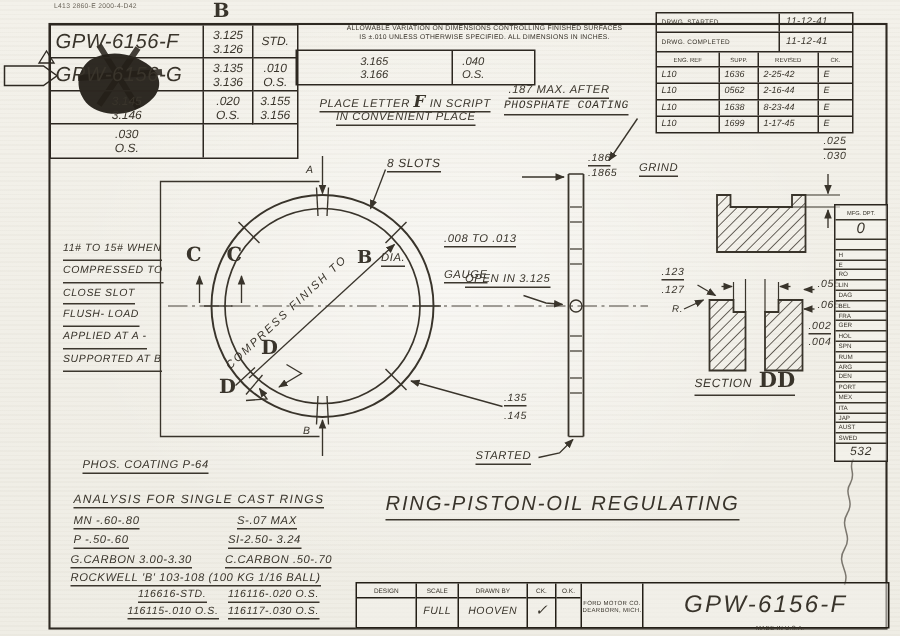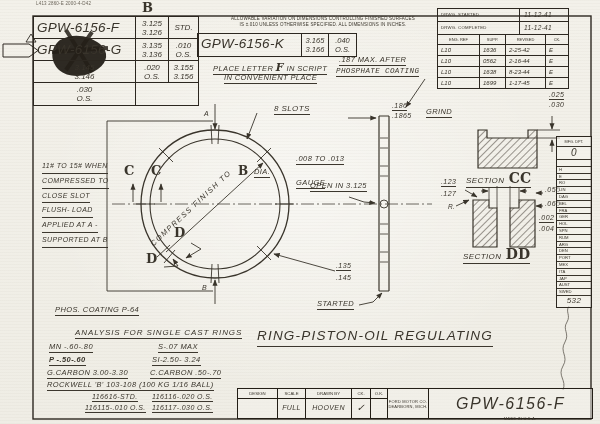--- a/index.html
+++ b/index.html
@@ -176,21 +176,20 @@
     <div class="cell pname">GPW-6156-G</div>
     <div class="cell plim"><span>3.135</span><br><span>3.136</span></div>
     <div class="cell plim"><span>.010</span><br><span>O.S.</span></div>
     <div class="cell plim"><span>3.145</span><br><span>3.146</span></div>
     <div class="cell plim"><span>.020</span><br><span>O.S.</span></div>
     <div class="cell plim"><span>3.155</span><br><span>3.156</span></div>
     <div class="cell plim"><span>.030</span><br><span>O.S.</span></div>
   </div>
 
   <div id="k-box">
-    <div class="cell pname" style="padding-top:2px;">GPW-6156-K</div>
     <div class="cell plim"><span>3.165</span><br><span>3.166</span></div>
     <div class="cell plim"><span>.040</span><br><span>O.S.</span></div>
   </div>
 
   <div class="t print" style="left:206px;top:17px;width:234px;text-align:center;">ALLOWABLE VARIATION ON DIMENSIONS CONTROLLING FINISHED SURFACES</div>
   <div class="t print" style="left:206px;top:23px;width:234px;text-align:center;">IS ±.010 UNLESS OTHERWISE SPECIFIED.  ALL DIMENSIONS IN INCHES.</div>
 
   <div class="t hand" style="left:213px;top:62px;"><span class="u"><span>PLACE LETTER </span><span class="sb" style="font-size:11px;font-style:italic;">F</span><span> IN SCRIPT</span></span></div>
   <div class="t hand" style="left:224px;top:74px;"><span class="u">IN CONVENIENT PLACE</span></div>
 
@@ -231,21 +230,21 @@
       <div class="rc rdat" style="width:22px;">E</div>
     </div>
     <div class="rrow" style="height:10px;">
       <div class="rc rdat" style="width:42px;">L10</div>
       <div class="rc rdat" style="width:26px;">1699</div>
       <div class="rc rdat" style="width:40px;">1-17-45</div>
       <div class="rc rdat" style="width:22px;">E</div>
     </div>
   </div>
 
-  <div class="t hand" style="left:274px;top:105px;font-size:8px;font-style:italic;"><span class="u">8 SLOTS</span></div>
+  <div class="t hand" style="left:258px;top:105px;font-size:8px;font-style:italic;"><span class="u">8 SLOTS</span></div>
   <div class="t hand" style="left:204px;top:110px;font-size:7px;">A</div>
   <div class="t hand" style="left:202px;top:284px;font-size:7px;">B</div>
   <div class="t sb" style="left:124px;top:164px;font-size:13px;">C</div>
   <div class="t sb" style="left:151px;top:164px;font-size:13px;">C</div>
   <div class="t sb" style="left:174px;top:226px;font-size:13px;">D</div>
   <div class="t sb" style="left:146px;top:252px;font-size:13px;">D</div>
   <div class="t hand" style="left:152px;top:241px;font-size:7.5px;letter-spacing:1.4px;transform:rotate(-43deg);transform-origin:0 50%;">COMPRESS FINISH TO</div>
   <div class="t sb" style="left:238px;top:165px;font-size:12px;">B</div>
   <div class="t hand" style="left:254px;top:168px;"><span class="u">DIA.</span></div>
   <div class="t hand" style="left:296px;top:155px;"><span class="u">.008 TO .013</span></div>
@@ -262,21 +261,20 @@
   <div class="t hand" style="left:336px;top:262px;font-size:7px;"><span class="u">.135</span></div>
   <div class="t hand" style="left:336px;top:274px;font-size:7px;">.145</div>
   <div class="t hand" style="left:317px;top:300px;"><span class="u">STARTED</span></div>
 
   <div class="t hand" style="left:392px;top:102px;font-size:7px;"><span class="u">.186</span></div>
   <div class="t hand" style="left:392px;top:112px;font-size:7px;">.1865</div>
   <div class="t hand" style="left:426px;top:108px;"><span class="u">GRIND</span></div>
 
   <div class="t hand" style="left:549px;top:91px;font-size:7px;"><span class="u">.025</span></div>
   <div class="t hand" style="left:549px;top:101px;font-size:7px;">.030</div>
-  <div class="t" style="left:466px;top:170px;"><span class="u"><span class="hand" style="font-size:8px;">SECTION</span> <span class="sb" style="font-size:14px;">CC</span></span></div>
 
   <div class="t hand" style="left:545px;top:186px;font-size:7px;">.055</div>
   <div class="t hand" style="left:545px;top:200px;font-size:7px;">.065</div>
   <div class="t hand" style="left:539px;top:214px;font-size:7px;"><span class="u">.002</span></div>
   <div class="t hand" style="left:539px;top:225px;font-size:7px;">.004</div>
   <div class="t hand" style="left:441px;top:178px;font-size:7px;"><span class="u">.123</span></div>
   <div class="t hand" style="left:441px;top:190px;font-size:7px;">.127</div>
   <div class="t hand" style="left:448px;top:204px;font-size:6.5px;">R.</div>
   <div class="t" style="left:463px;top:246px;"><span class="u"><span class="hand" style="font-size:8px;">SECTION</span> <span class="sb" style="font-size:14px;">DD</span></span></div>
 
@@ -300,24 +298,24 @@
     <div class="drow">PORT</div>
     <div class="drow">MEX</div>
     <div class="drow">ITA</div>
     <div class="drow">JAP</div>
     <div class="drow">AUST</div>
     <div class="drow">SWED</div>
     <div class="drow hand" style="height:11px;line-height:10px;font-size:8px;border-bottom:none;text-align:center;padding-left:0;">532</div>
   </div>
 
   <div class="t hand" style="left:55px;top:306px;"><span class="u">PHOS. COATING P-64</span></div>
-  <div class="t hand" style="left:49px;top:329px;font-size:8px;letter-spacing:.9px;margin-left:26px;"><span class="u">ANALYSIS FOR SINGLE CAST RINGS</span></div>
+  <div class="t hand" style="left:49px;top:329px;font-size:8px;letter-spacing:.9px;"><span class="u">ANALYSIS FOR SINGLE CAST RINGS</span></div>
   <div class="t hand" style="left:49px;top:343px;"><span class="u">MN -.60-.80</span></div>
   <div class="t hand" style="left:158px;top:343px;"><span class="u">S-.07 MAX</span></div>
-  <div class="t hand" style="left:49px;top:356px;font-weight:bold;"><span class="u">P -.50-.60</span></div>
+  <div class="t hand" style="left:49px;top:356px;"><span class="u">P -.50-.60</span></div>
   <div class="t hand" style="left:152px;top:356px;"><span class="u">SI-2.50- 3.24</span></div>
   <div class="t hand" style="left:47px;top:369px;"><span class="u">G.CARBON 3.00-3.30</span></div>
   <div class="t hand" style="left:150px;top:369px;"><span class="u">C.CARBON .50-.70</span></div>
   <div class="t hand" style="left:47px;top:381px;"><span class="u">ROCKWELL 'B' 103-108 (100 KG 1/16 BALL)</span></div>
   <div class="t hand" style="left:92px;top:393px;font-size:7px;"><span class="u">116616-STD.</span></div>
   <div class="t hand" style="left:152px;top:393px;font-size:7px;"><span class="u">116116-.020 O.S.</span></div>
   <div class="t hand" style="left:85px;top:404px;font-size:7px;"><span class="u">116115-.010 O.S.</span></div>
   <div class="t hand" style="left:152px;top:404px;font-size:7px;"><span class="u">116117-.030 O.S.</span></div>
 
   <div class="t hand" style="left:257px;top:329px;font-size:13.5px;letter-spacing:1.2px;"><span class="u" style="padding-bottom:3px;border-bottom-width:1.2px;">RING-PISTON-OIL REGULATING</span></div>

